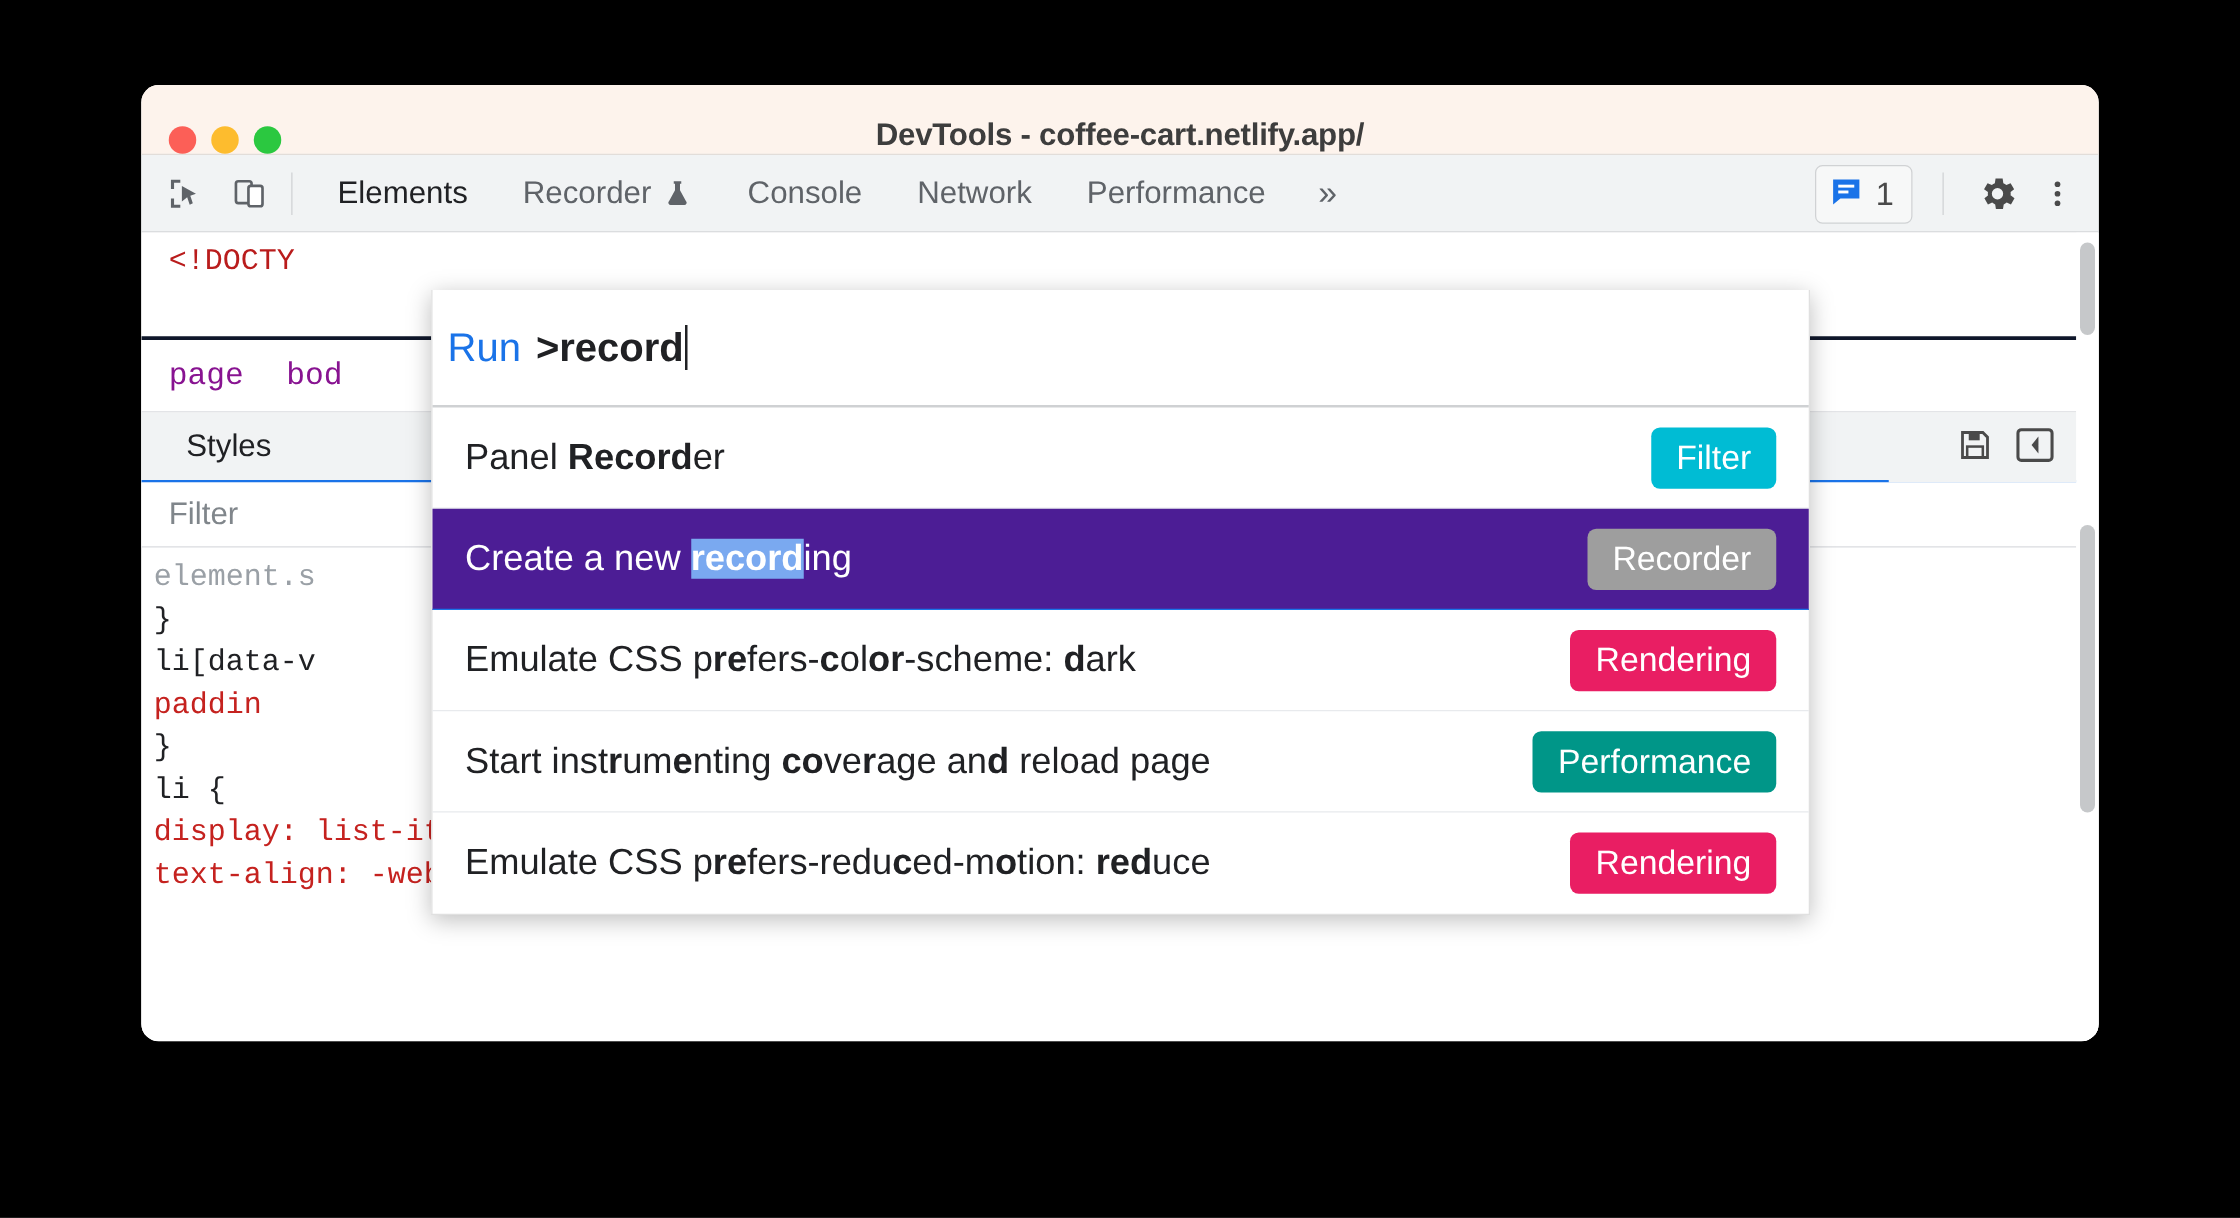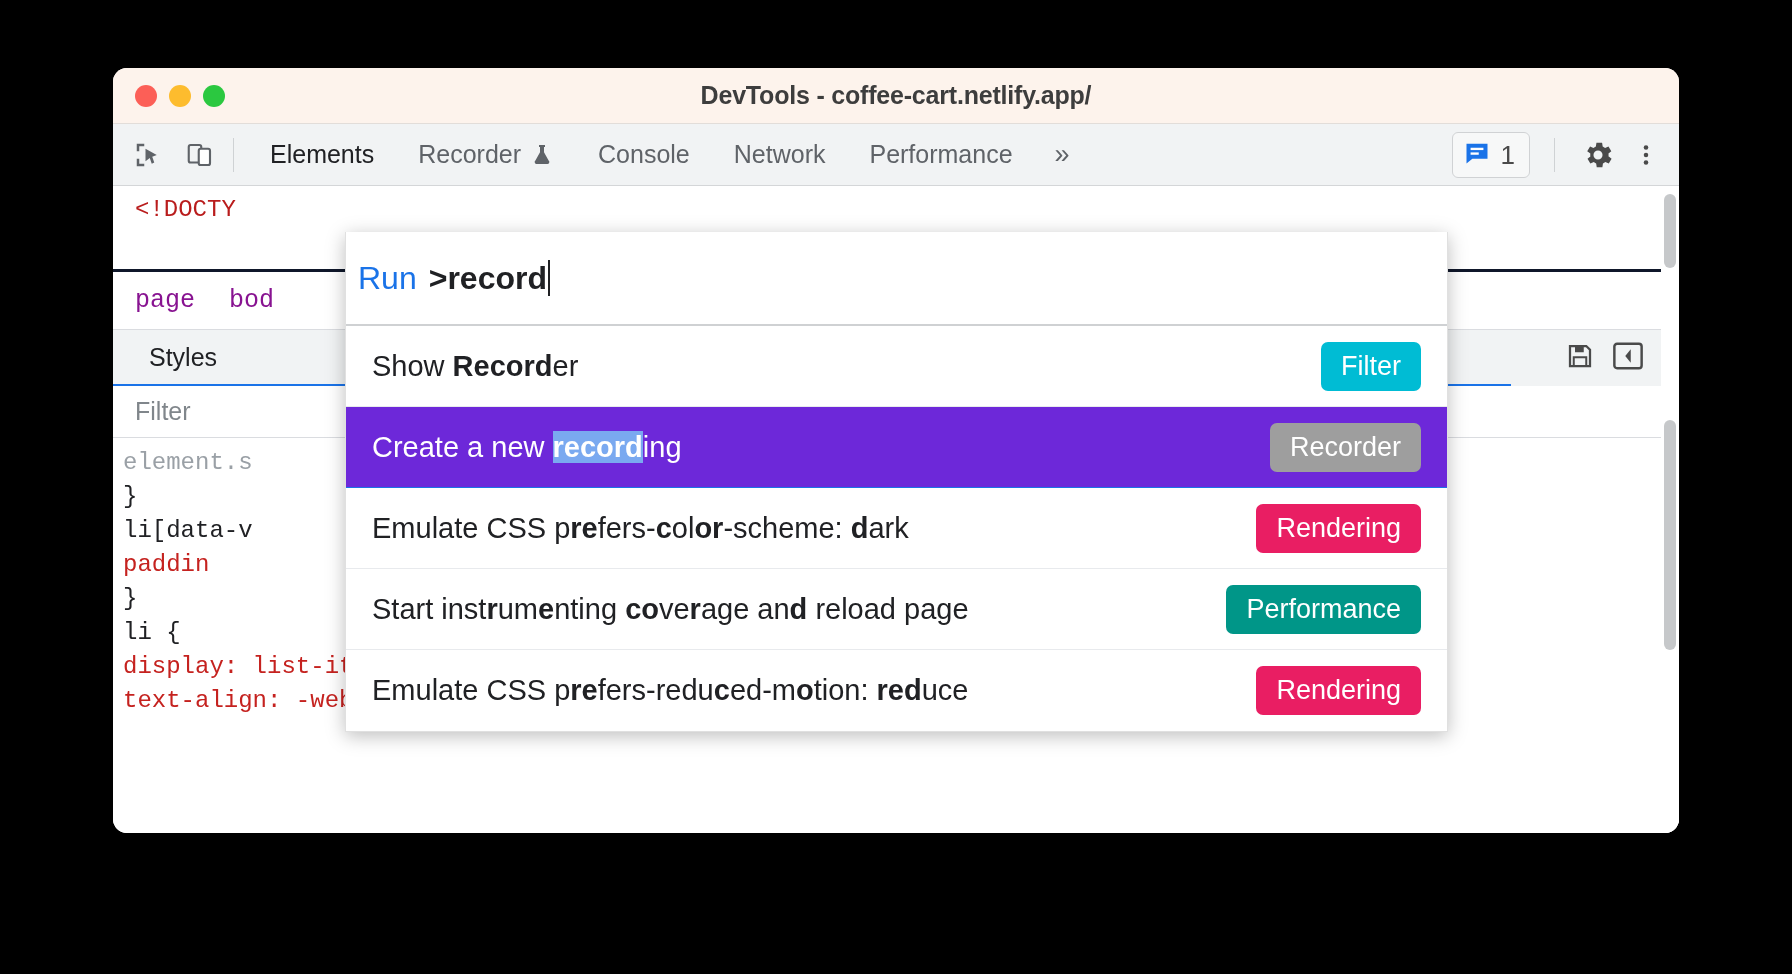--- a/index.html
+++ b/index.html
@@ -30,21 +30,21 @@
     box-shadow: 0 10px 40px rgba(0,0,0,0.55);
   }
 
   
   #titlebar {
     position: relative;
     height: 56px;
     background: #fdf3ec;
     border-bottom: 1px solid #e2ddd9;
     display: flex;
-    align-items: center;
+    align-items: flex-end;
   }
   .traffic {
     display: flex;
     gap: 12px;
     margin-left: 22px;
   }
   .light { width: 22px; height: 22px; border-radius: 50%; }
   .light.red    { background: #fc5f57; }
   .light.yellow { background: #fdbc2e; }
   .light.green  { background: #2bc840; }
@@ -233,21 +233,21 @@
   .p-row {
     height: 81px;
     display: flex; align-items: center; justify-content: space-between;
     padding: 0 26px;
     border-bottom: 1px solid #e8eaed;
     font-size: 29px;
     color: #202124;
   }
   .p-row:last-child { border-bottom: none; }
   .p-row.selected {
-    background: #6d28d9;
+    background: #4c1d95;
     color: #ffffff;
     border-bottom-color: #1a73e8;
   }
   .p-label { white-space: nowrap; }
   .p-label b { font-weight: bold; }
   .p-row.selected .p-label b {
     background: #7aa9f0;
     color: #ffffff;
   }
   .p-badge {
@@ -395,21 +395,21 @@
     </div>
 
     <div id="palette">
       <div id="palette-query">
         <span id="query-prefix">Run</span>
         <span id="query-text">&gt;record</span>
           <span id="caret"></span>
       </div>
 
       <div class="p-row">
-        <div class="p-label"><span>Show </span><b>Record</b><span>er</span></div>
+        <div class="p-label"><span>Panel </span><b>Record</b><span>er</span></div>
         <div class="p-badge" style="background:#00bcd4">Filter</div>
       </div>
 
       <div class="p-row selected">
         <div class="p-label"><span>Create a new </span><b>record</b><span>ing</span></div>
         <div class="p-badge" style="background:#9e9e9e">Recorder</div>
       </div>
 
       <div class="p-row">
         <div class="p-label">Emulate CSS p<b>re</b>fers-<b>c</b>ol<b>or</b>-scheme: <b>d</b>ark</div>

